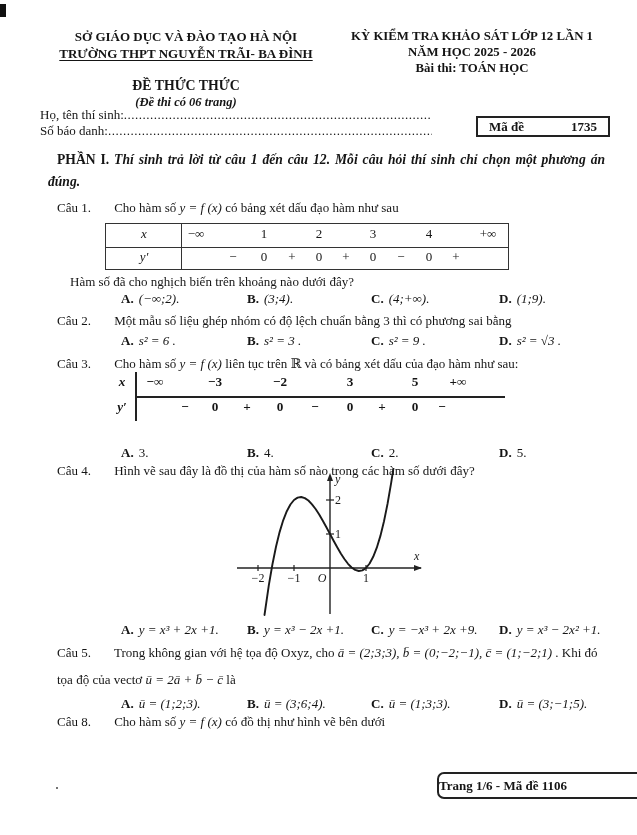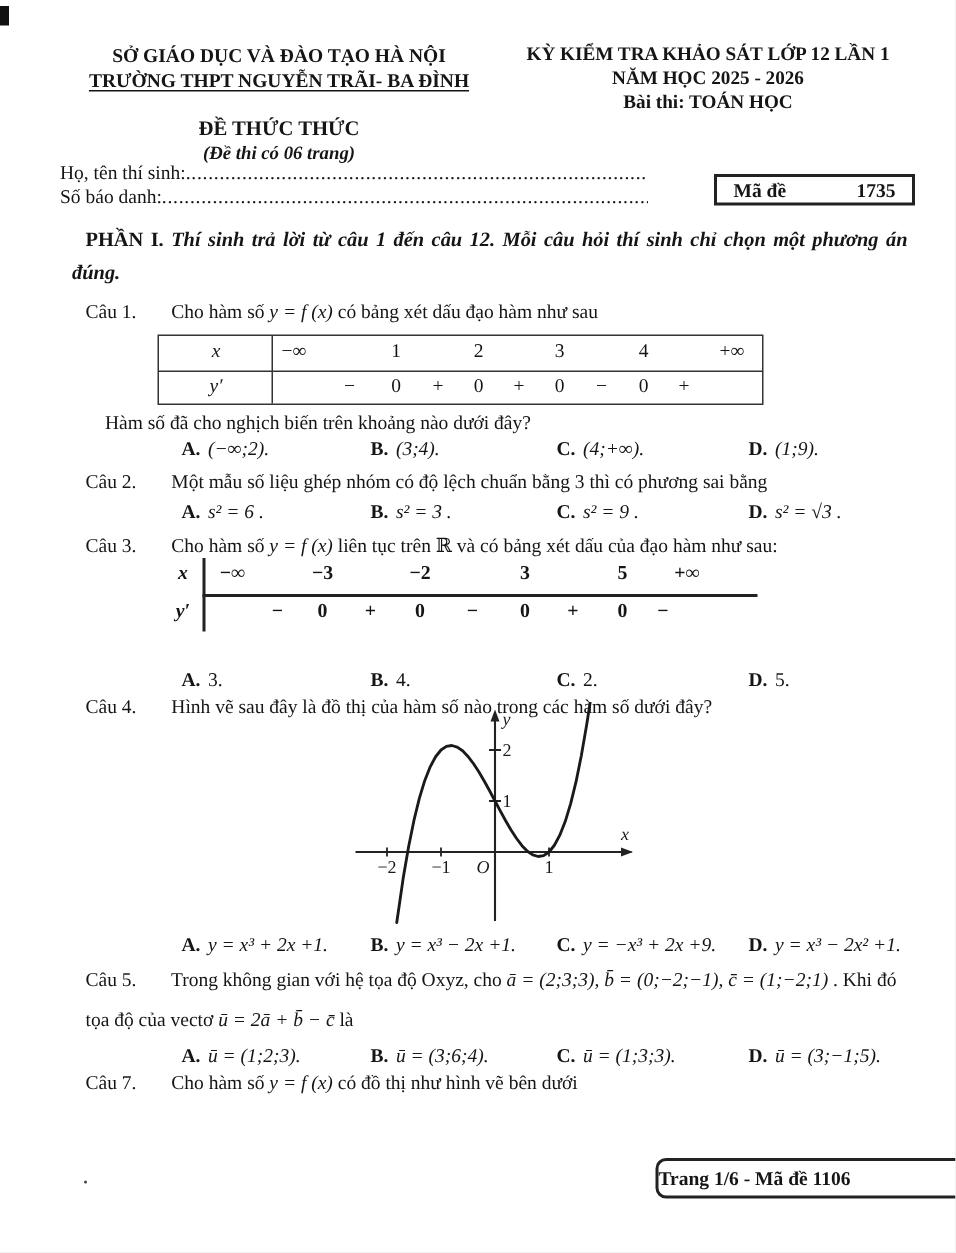--- a/index.html
+++ b/index.html
@@ -254,21 +254,21 @@
     <span>là</span>
   </div>
   <div class="abs options-row" style="top:696px">
     <span class="opt"><b class="l">A.</b><span class="v">ū = (1;2;3).</span></span>
     <span class="opt"><b class="l">B.</b><span class="v">ū = (3;6;4).</span></span>
     <span class="opt"><b class="l">C.</b><span class="v">ū = (1;3;3).</span></span>
     <span class="opt"><b class="l">D.</b><span class="v">ū = (3;−1;5).</span></span>
   </div>
 
   <div class="abs qline" style="top:713px">
-    <span class="qlabel">Câu 7.</span>
+    <span class="qlabel">Câu 8.</span>
     <span>Cho hàm số</span>
     <span class="math">y = f (x)</span>
     <span>có đồ thị như hình vẽ bên dưới</span>
   </div>
 
   <div class="abs footer-box">
     <span>Trang 1/6 - Mã đề 1106</span>
   </div>
   <div class="abs stray-dot"></div>
 

